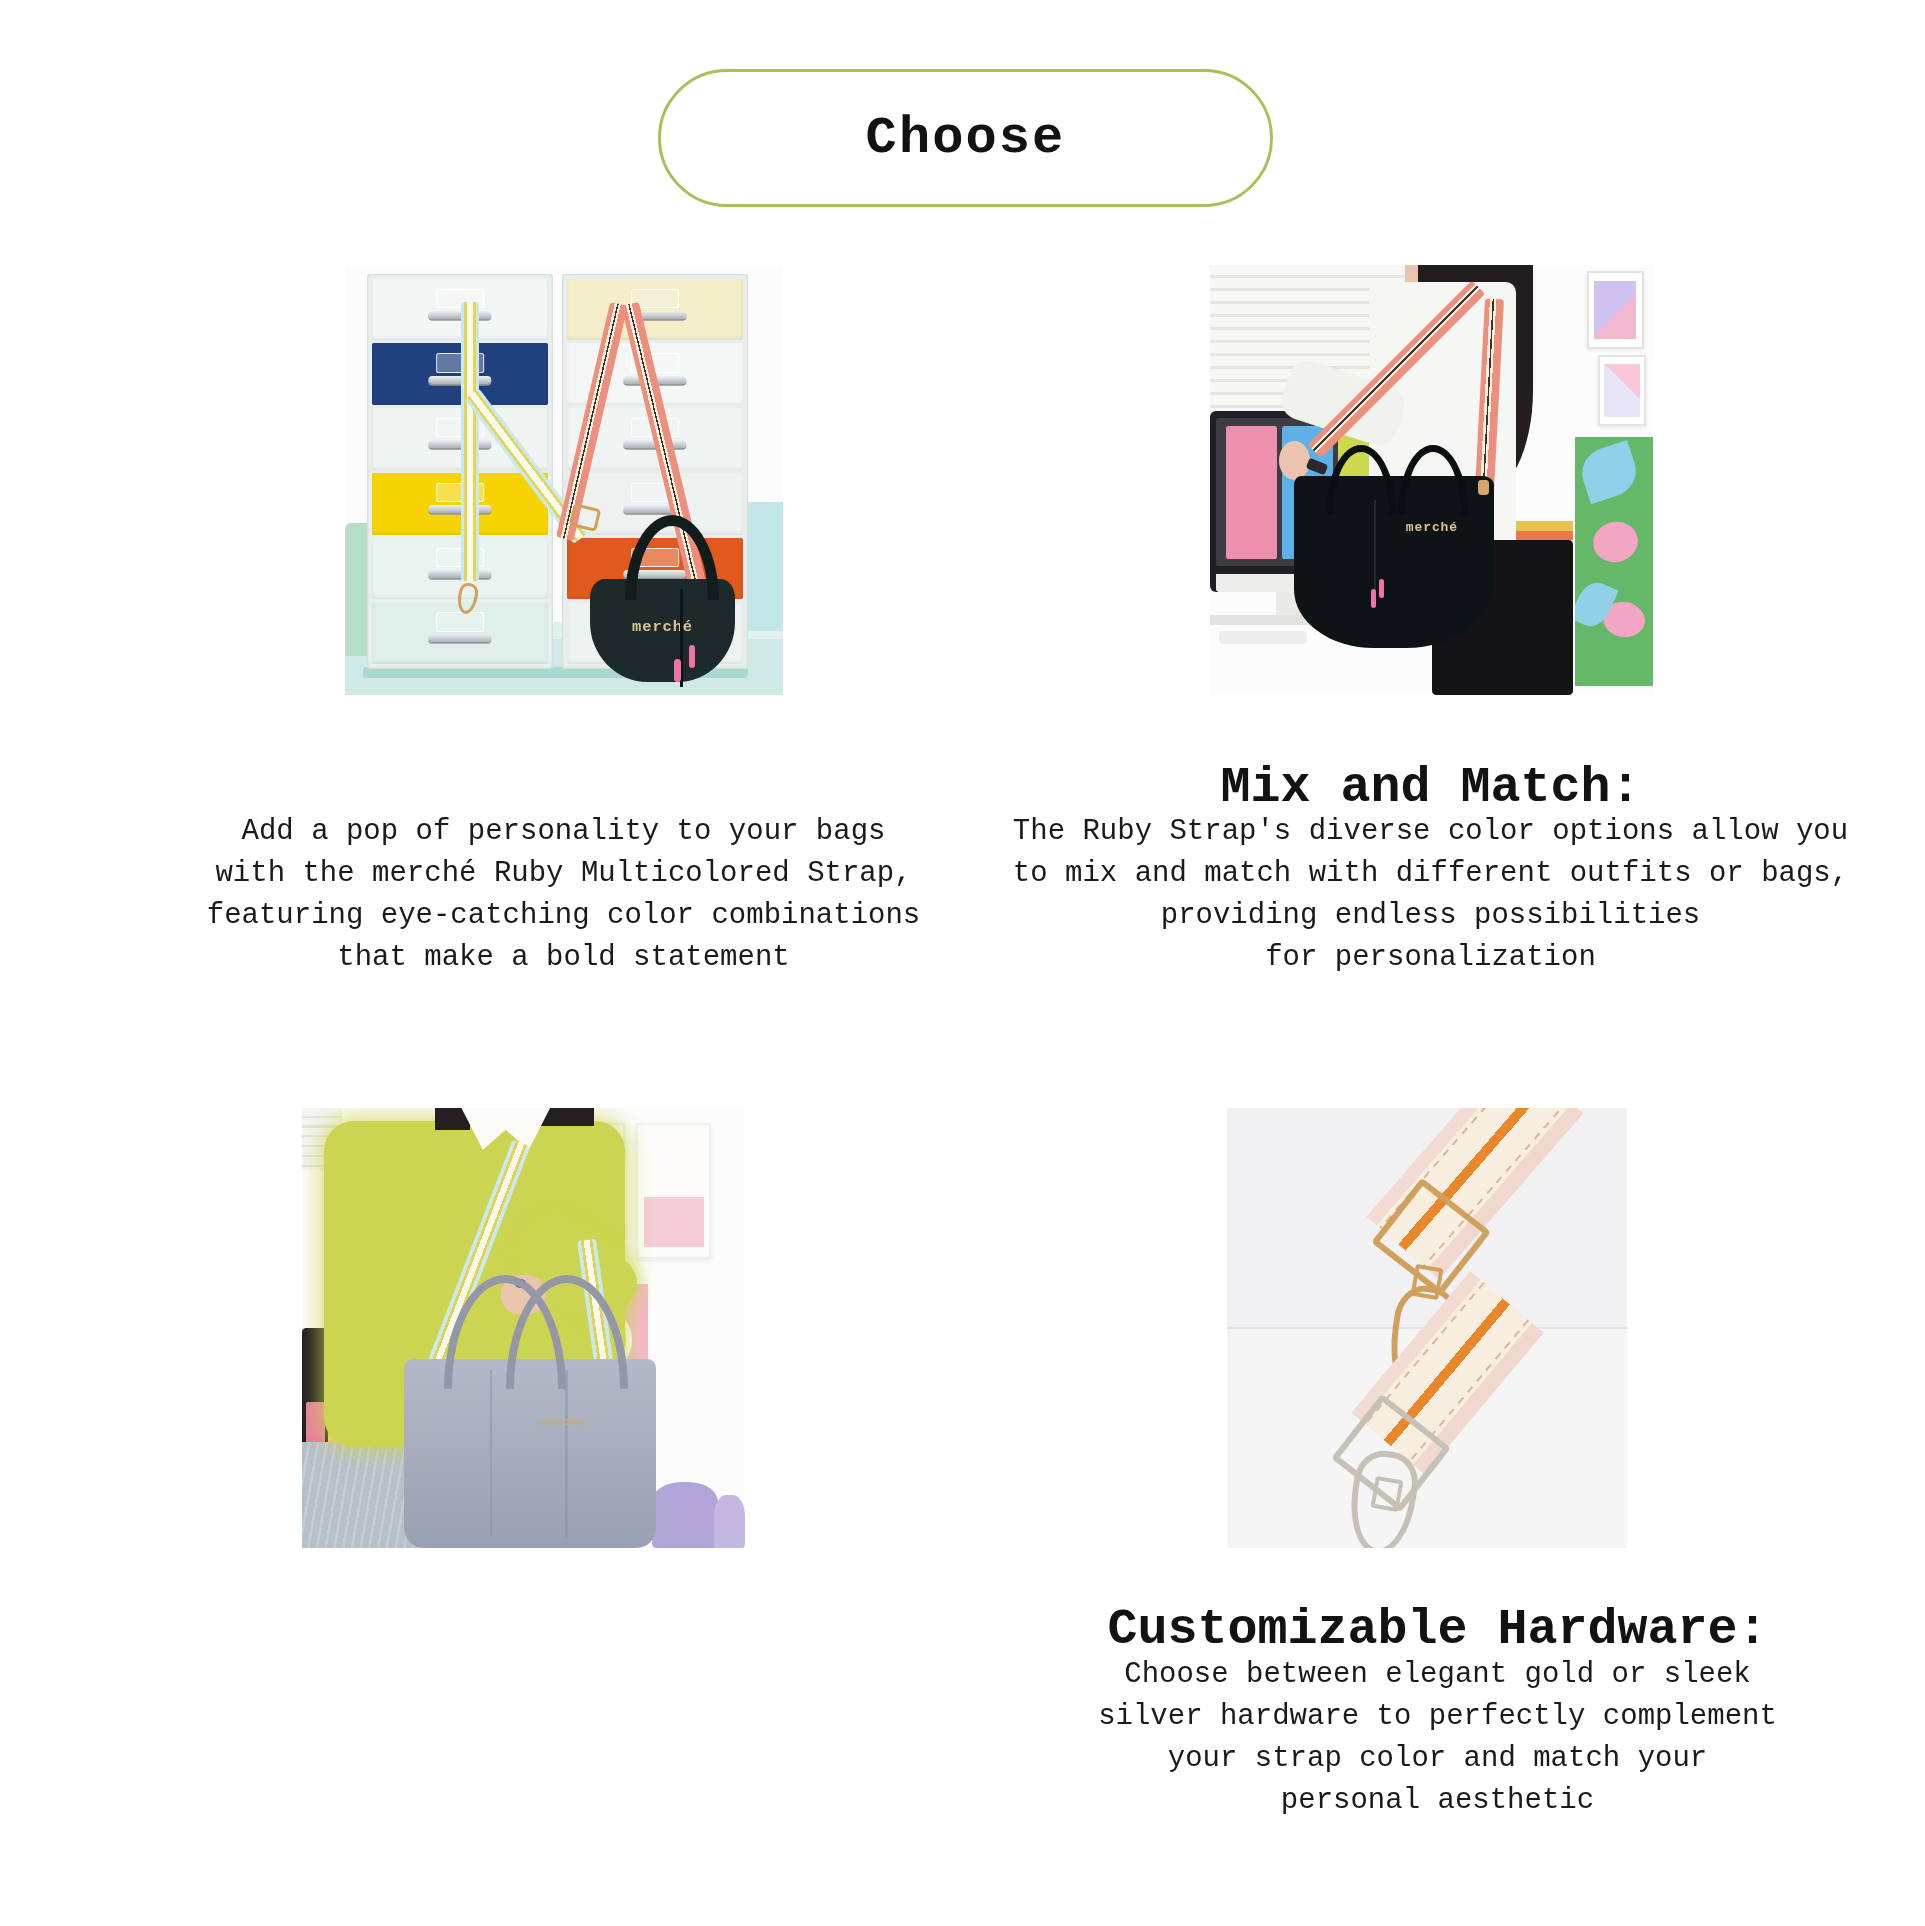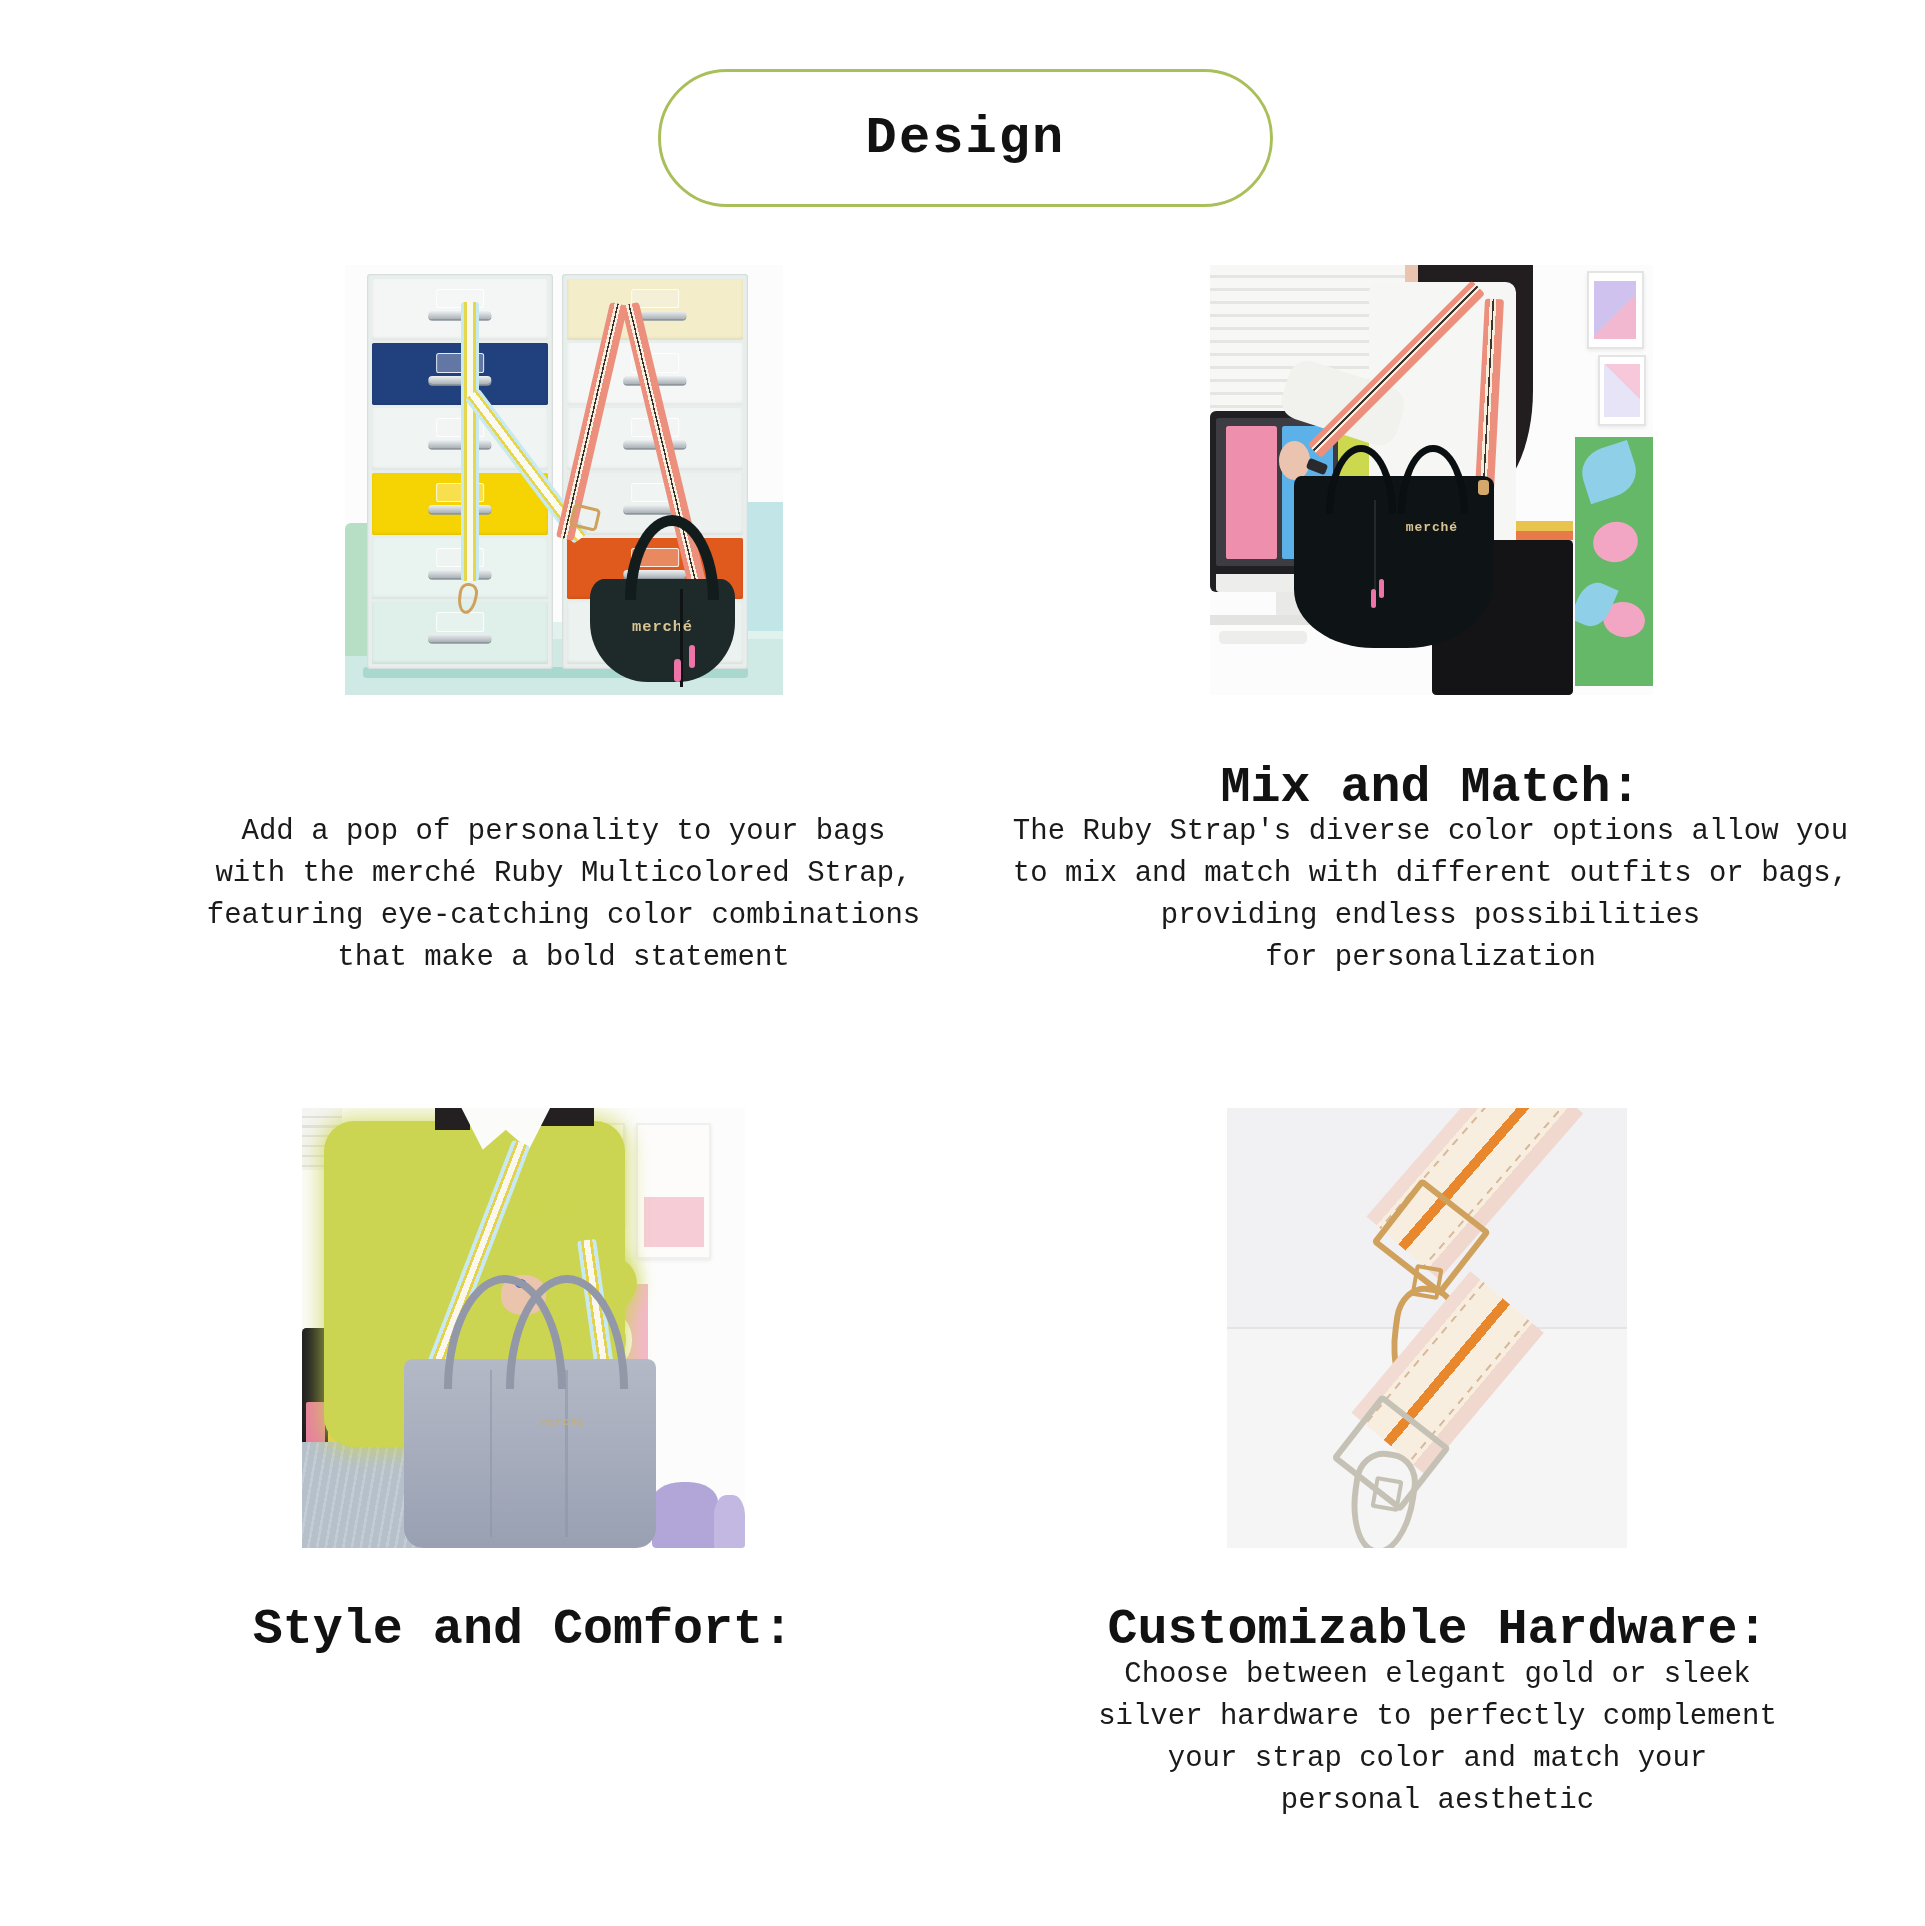--- a/index.html
+++ b/index.html
@@ -128,21 +128,21 @@
   .stitch{position:absolute;top:0;width:1.7px;height:100%;
           background:repeating-linear-gradient(180deg,#d8b89a 0 7.7px,transparent 7.7px 14.5px);}
   .barrel{position:absolute;border-radius:3.4px;}
 </style>
 </head>
 <body>
 
 <div id="canvas">
 
   <div class="badge">
-    <span class="badge-label">Design</span>
+    <span class="badge-label">Choose</span>
   </div>
 
   <div class="photo" style="left:345px;top:265px;width:438px;height:430px;">
     <div class="abs p1-floor"></div>
     <div class="abs p1-floorband"></div>
     <div class="abs p1-blue-block"></div>
     <div class="abs p1-shadow"></div>
     <div class="abs p1-mint"></div>
 
     <div class="cab cab-left">
@@ -354,21 +354,20 @@
 with the merché Ruby Multicolored Strap,
 featuring eye-catching color combinations
 that make a bold statement</p>
 
   <h2 class="cell-heading" style="left:917px;top:720px;">Mix and Match:</h2>
   <p class="cell-body" style="left:917px;top:782px;">The Ruby Strap's diverse color options allow you
 to mix and match with different outfits or bags,
 providing endless possibilities
 for personalization</p>
 
-  <h2 class="cell-heading" style="left:9.4px;top:1562px;">Style and Comfort:</h2>
 
   <h2 class="cell-heading" style="left:924px;top:1562px;">Customizable Hardware:</h2>
   <p class="cell-body" style="left:924px;top:1625px;">Choose between elegant gold or sleek
 silver hardware to perfectly complement
 your strap color and match your
 personal aesthetic</p>
 
 </div>
 
 

